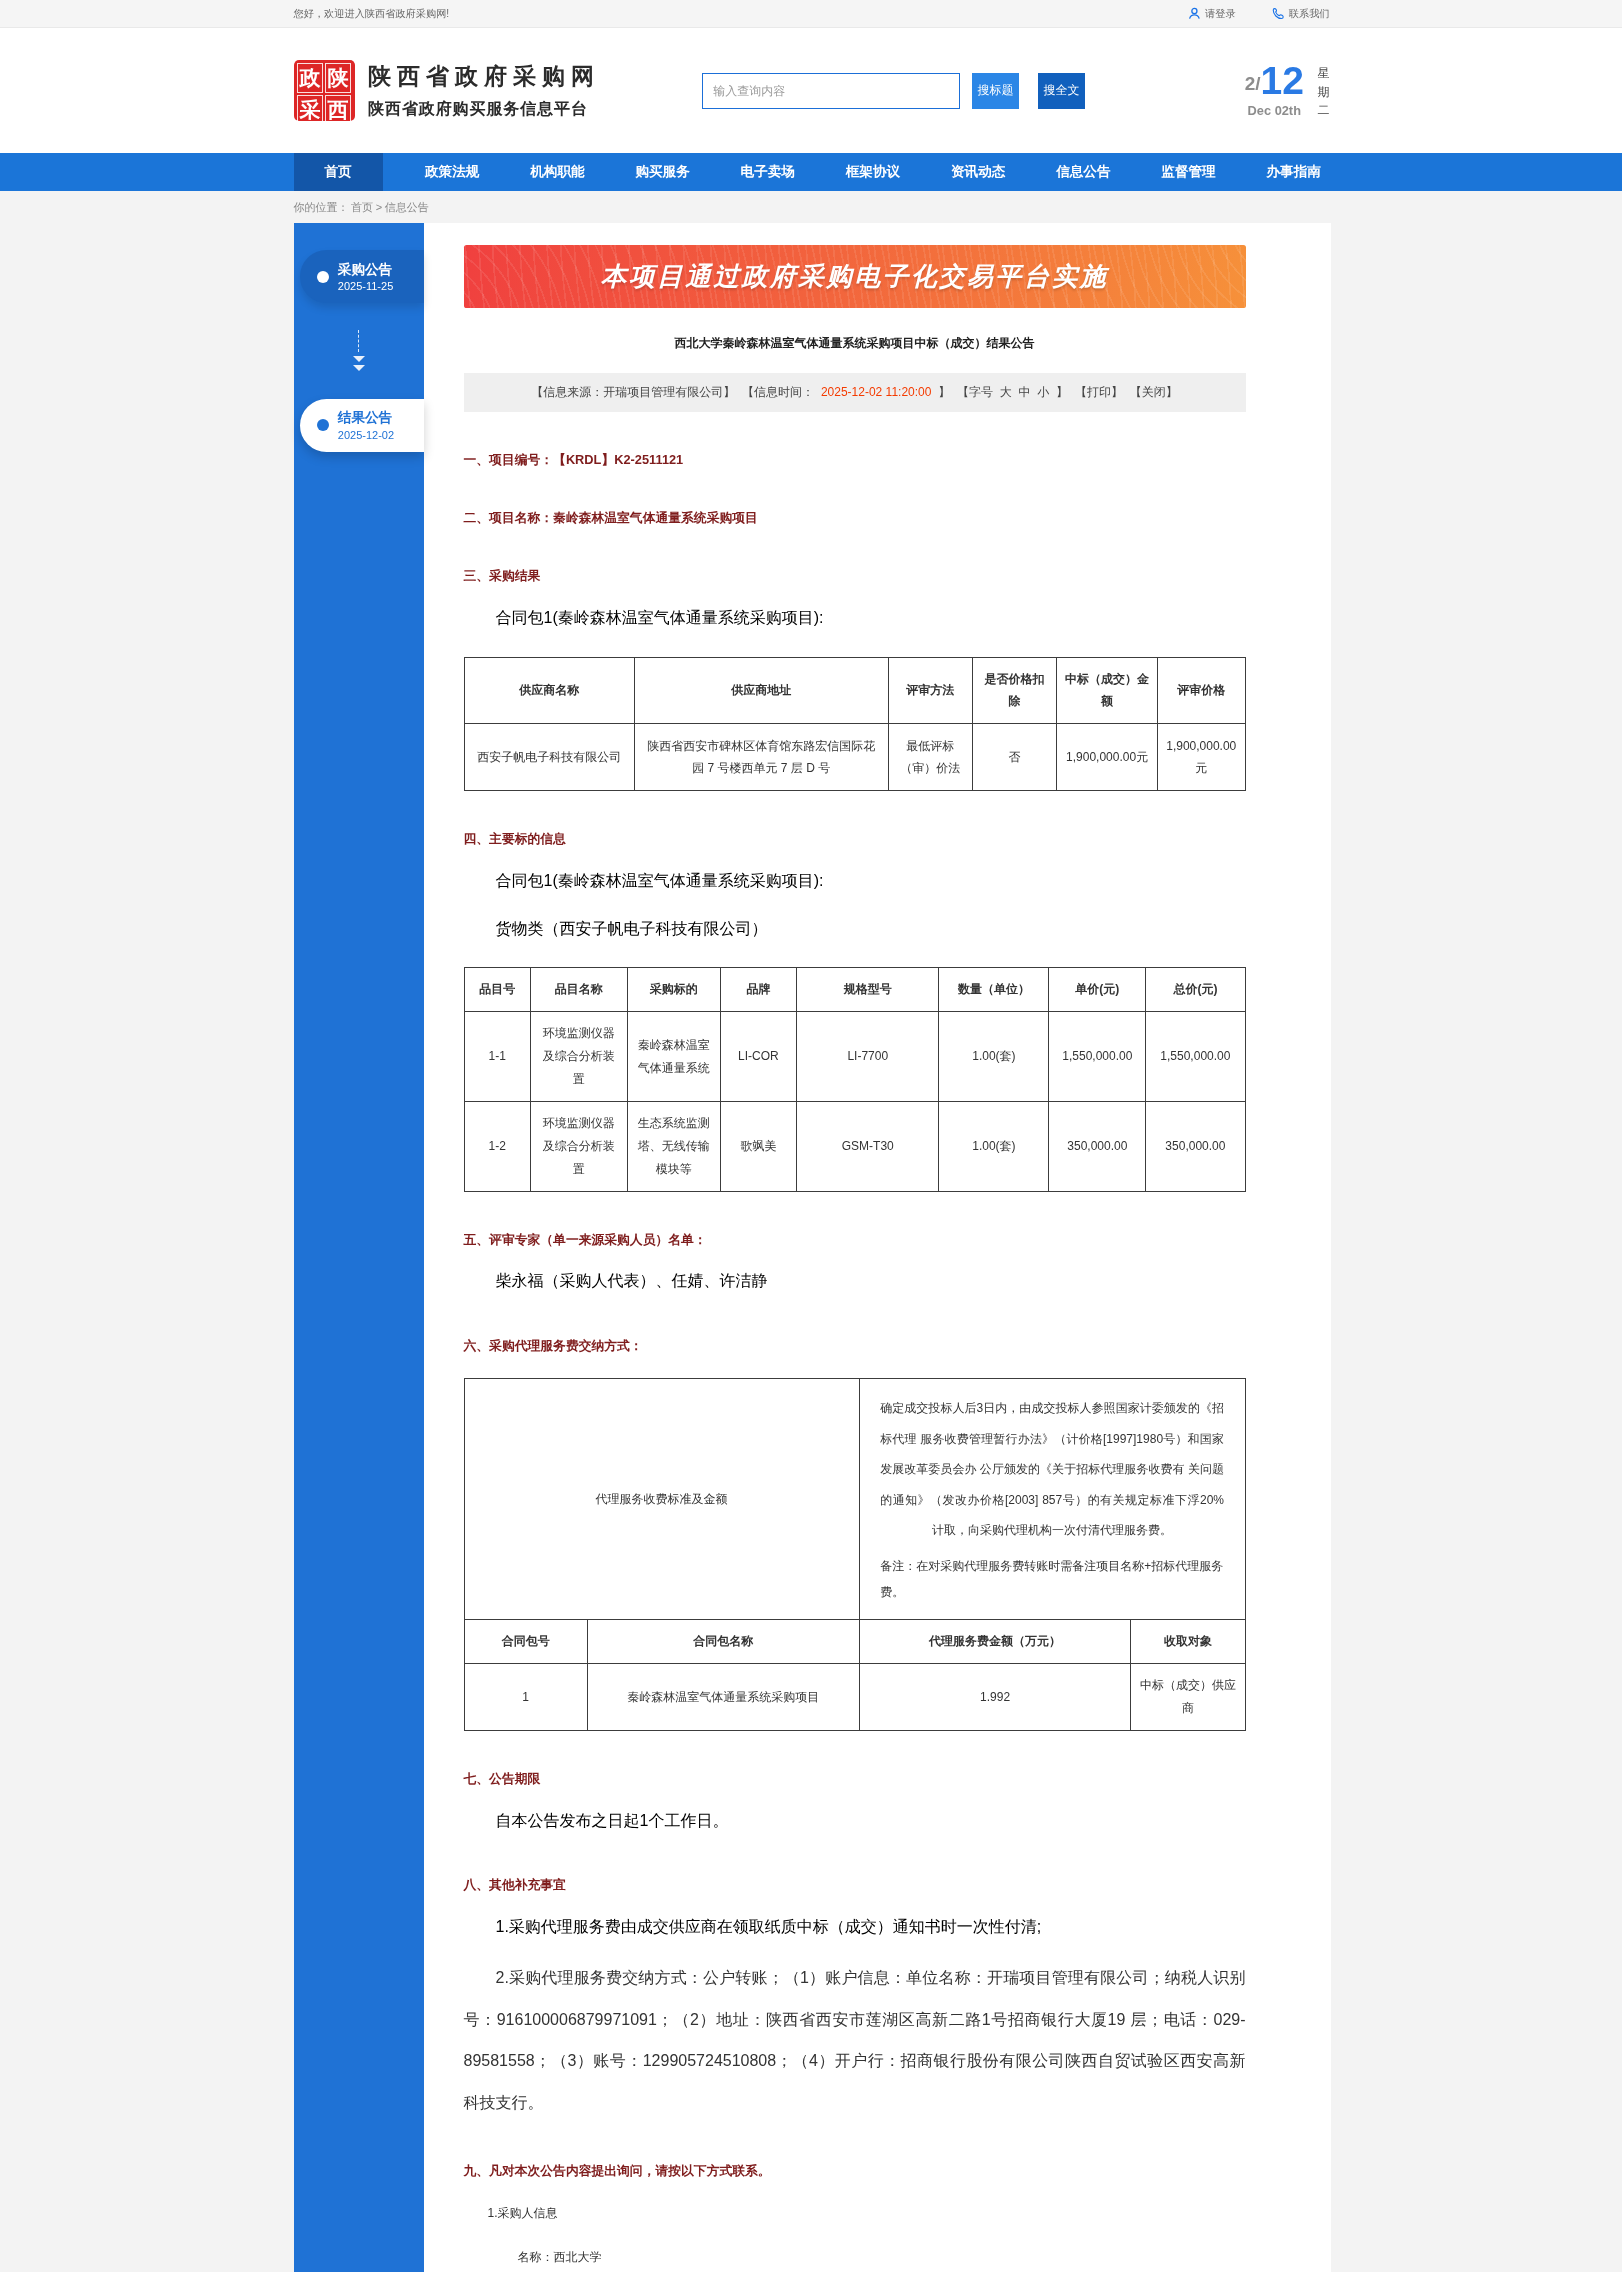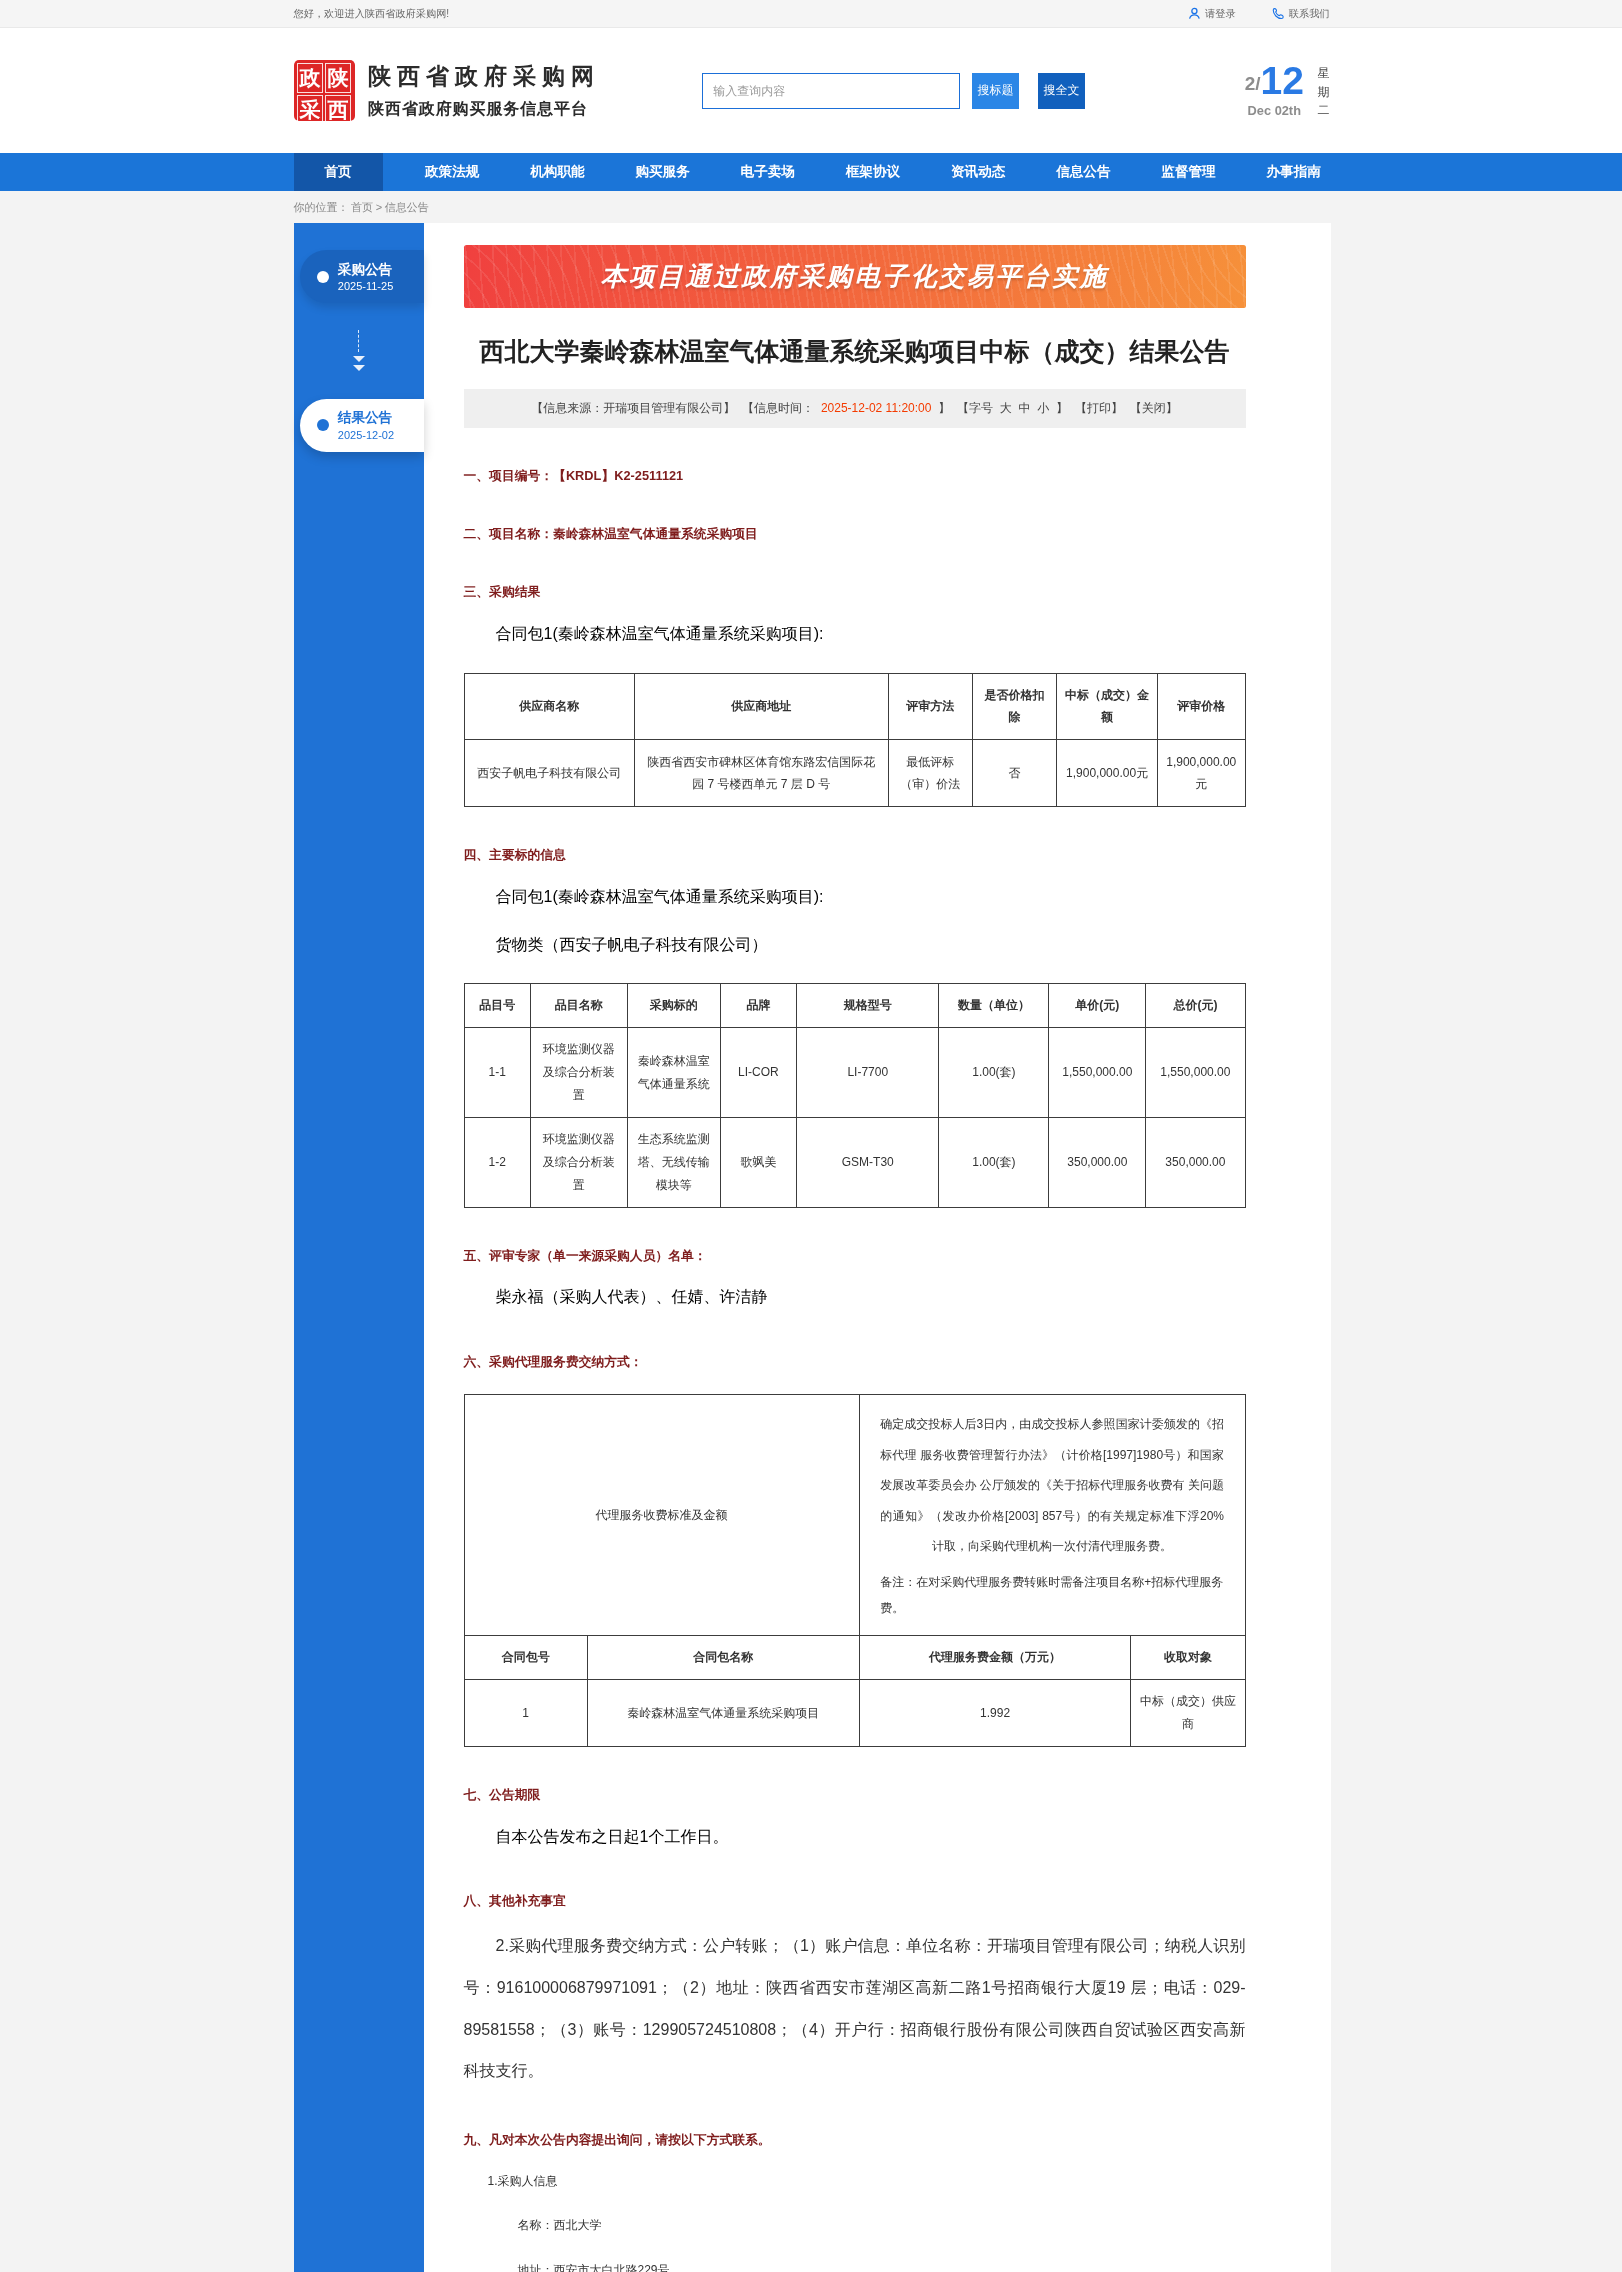--- a/index.html
+++ b/index.html
@@ -70,21 +70,21 @@
   .article { width:782px; }
 
   .banner { position:relative; height:63px; border-radius:2.6px; display:flex; align-items:center; justify-content:center; overflow:hidden;
             background:linear-gradient(100deg,#f0403f 0%,#f2633d 45%,#f6913a 100%); }
   .banner::before { content:""; position:absolute; inset:0;
     background:
       repeating-radial-gradient(circle at -8% 160%, rgba(255,255,255,.09) 0 1.7px, transparent 1.7px 13.6px),
       repeating-radial-gradient(circle at 108% -60%, rgba(255,255,255,.09) 0 1.7px, transparent 1.7px 13.6px); }
   .banner-text { position:relative; color:#fff; font-size:25.6px; font-weight:bold; font-style:italic; letter-spacing:2.6px; text-shadow:0 1.7px 2.6px rgba(0,0,0,.18); }
 
-  .article-title { text-align:center; font-size:25px; font-weight:bold; color:#222; margin:27px 0 20.5px; }
+  .article-title { text-align:center; font-size:12px; font-weight:bold; color:#222; margin:27px 0 20.5px; }
 
   .meta-bar { background:#efefef; height:39px; display:flex; align-items:center; justify-content:center; font-size:12px; color:#444; }
   .meta-bar span { margin:0 3.4px; white-space:nowrap; }
   .meta-time { color:#f43b00; }
   .meta-click { cursor:pointer; }
 
   .sec-heading { font-size:12.8px; font-weight:bold; color:#7f1d1d; margin-top:38px; line-height:1.6; }
   .para { font-size:16px; color:#000000; line-height:2.1; margin-top:14px; text-indent:2em; }
   .para-long { text-indent:2em; font-size:16px; line-height:2.6; margin-top:13.6px; text-align:justify; }
 
@@ -367,20 +367,21 @@
               <td>1.992</td>
               <td>中标（成交）供应商</td>
             </tr>
           </tbody>
             </table>
 
           <h2 class="sec-heading">七、公告期限</h2>
           <p class="para">自本公告发布之日起1个工作日。</p>
 
           <h2 class="sec-heading">八、其他补充事宜</h2>
+          <p class="para">1.采购代理服务费由成交供应商在领取纸质中标（成交）通知书时一次性付清;</p>
           <p class="para-long">2.采购代理服务费交纳方式：公户转账；（1）账户信息：单位名称：开瑞项目管理有限公司；纳税人识别号：916100006879971091；（2）地址：陕西省西安市莲湖区高新二路1号招商银行大厦19 层；电话：029-89581558；（3）账号：129905724510808；（4）开户行：招商银行股份有限公司陕西自贸试验区西安高新科技支行。</p>
 
           <h2 class="sec-heading">九、凡对本次公告内容提出询问，请按以下方式联系。</h2>
           <div class="lv1">1.采购人信息</div>
           <div class="lv2">名称：西北大学</div>
           <div class="lv2">地址：西安市太白北路229号</div>
           <div class="lv2">联系方式：029-88302565</div>
 
         </div>
       </div>

